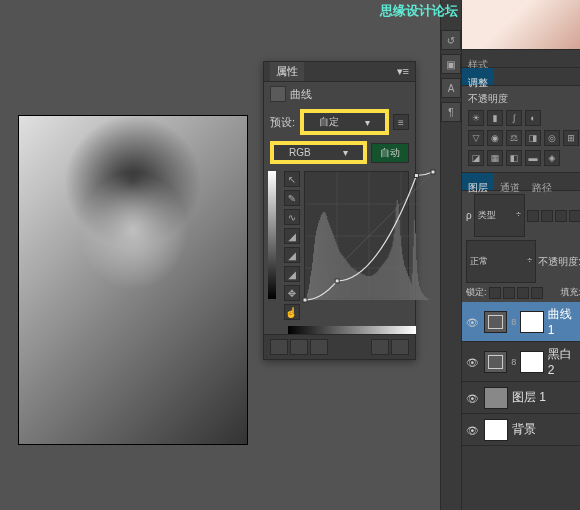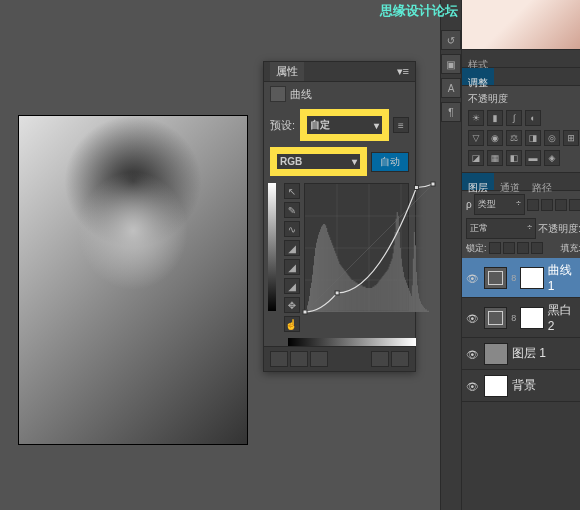--- a/index.html
+++ b/index.html
@@ -14,22 +14,22 @@
 .properties-panel { position: absolute; left: 263px; top: 13px; width: 153px; background: #454545; border: 1px solid #2a2a2a; box-shadow: 0 2px 8px rgba(0,0,0,0.4); margin-top: 48px; }
 .panel-header { display: flex; align-items: center; background: #3a3a3a; height: 20px; padding: 0 6px; font-size: 11px; color: #ccc; border-bottom: 1px solid #2a2a2a; }
 .panel-tab { padding: 2px 6px; background: #454545; color: #e0e0e0; font-size: 11px; }
 .panel-menu { margin-left: auto; }
 
 .curve-title { display: flex; align-items: center; padding: 4px 6px; gap: 4px; font-size: 11px; color: #ccc; }
 .curve-icon { width: 16px; height: 16px; background: #5a5a5a; border: 1px solid #333; display: inline-block; }
 
 .preset-row { display: flex; align-items: center; padding: 3px 6px; gap: 4px; font-size: 11px; color: #ccc; }
 .preset-row label { min-width: 26px; }
-.dropdown { flex: 1; background: #3a3a3a; border: 7px solid #fde047; color: #ccc; font-size: 10px; padding: 2px 3px; display: flex; justify-content: space-between; align-items: center; font-weight: bold; }
-.auto-btn { background: #0369a1; border: 1px solid #2a2a2a; color: #ccc; font-size: 10px; padding: 2px 8px; }
+.dropdown { flex: 1; background: #3a3a3a; border: 4px solid #fde047; color: #ccc; font-size: 10px; padding: 2px 15px; display: flex; justify-content: space-between; align-items: center; }
+.auto-btn { background: #14532d; border: 1px solid #2a2a2a; color: #ccc; font-size: 10px; padding: 2px 8px; }
 
 .curve-area { display: flex; padding: 4px 6px; gap: 4px; }
 .curve-tools { display: flex; flex-direction: column; gap: 3px; }
 .tool-btn { width: 16px; height: 16px; background: #3a3a3a; border: 1px solid #2a2a2a; color: #aaa; font-size: 10px; display: flex; align-items: center; justify-content: center; cursor: pointer; }
 
 .curve-graph { width: 128px; height: 128px; background: #3a3a3a; border: 1px solid #2a2a2a; position: relative; }
 .gradient-bar-h { height: 8px; background: linear-gradient(90deg, #000, #fff); margin: 2px 0 0 24px; width: 128px; }
 .gradient-bar-v { position: absolute; left: 4px; top: 4px; width: 8px; height: 128px; background: linear-gradient(180deg, #fff, #000); }
 
 .panel-footer { display: flex; gap: 2px; padding: 4px 6px; border-top: 1px solid #2a2a2a; background: #3a3a3a; }
@@ -48,22 +48,22 @@
 .mini-tab.active { background: #0c4a6e; color: #e0e0e0; }
 
 .adjustments-grid { padding: 6px; display: flex; flex-direction: column; gap: 4px; }
 .adj-label { font-size: 10px; color: #ccc; }
 .adj-row { display: flex; gap: 3px; }
 .adj-icon { width: 16px; height: 16px; background: #3a3a3a; border: 1px solid #2a2a2a; font-size: 9px; color: #aaa; display: flex; align-items: center; justify-content: center; }
 
 .layers-panel { flex: 1; display: flex; flex-direction: column; border-top: 1px solid #2a2a2a; }
 .layers-controls { padding: 3px 4px; font-size: 10px; color: #ccc; display: flex; flex-direction: column; gap: 3px; }
 .blend-row { display: flex; gap: 2px; align-items: center; }
-.blend-dd { background: #3a3a3a; border: 1px solid #2a2a2a; padding: 3px 3px; font-size: 9px; flex: 1; display: flex; justify-content: space-between; }
-.lock-row { display: flex; gap: 2px; align-items: flex-start; font-size: 9px; }
+.blend-dd { background: #3a3a3a; border: 1px solid #2a2a2a; padding: 14px 3px; font-size: 9px; flex: 1; display: flex; justify-content: space-between; }
+.lock-row { display: flex; gap: 2px; align-items: center; font-size: 9px; }
 .lock-icon { width: 12px; height: 12px; background: #3a3a3a; border: 1px solid #2a2a2a; }
 
 .layers-list { flex: 1; background: #3a3a3a; overflow-y: auto; }
 .layer-item { display: flex; align-items: center; padding: 4px; gap: 4px; border-bottom: 1px solid #2a2a2a; min-height: 32px; }
 .layer-item.selected { background: #5080b0; }
 .vis-eye { width: 14px; height: 10px; color: #ccc; font-size: 10px; }
 .layer-thumb { width: 24px; height: 22px; background: #888; border: 1px solid #222; }
 .layer-thumb.white { background: #fff; }
 .layer-thumb.adj { background: #5a5a5a; position: relative; }
 .layer-thumb.adj::after { content: ""; position: absolute; inset: 3px; border: 1px solid #ccc; }

